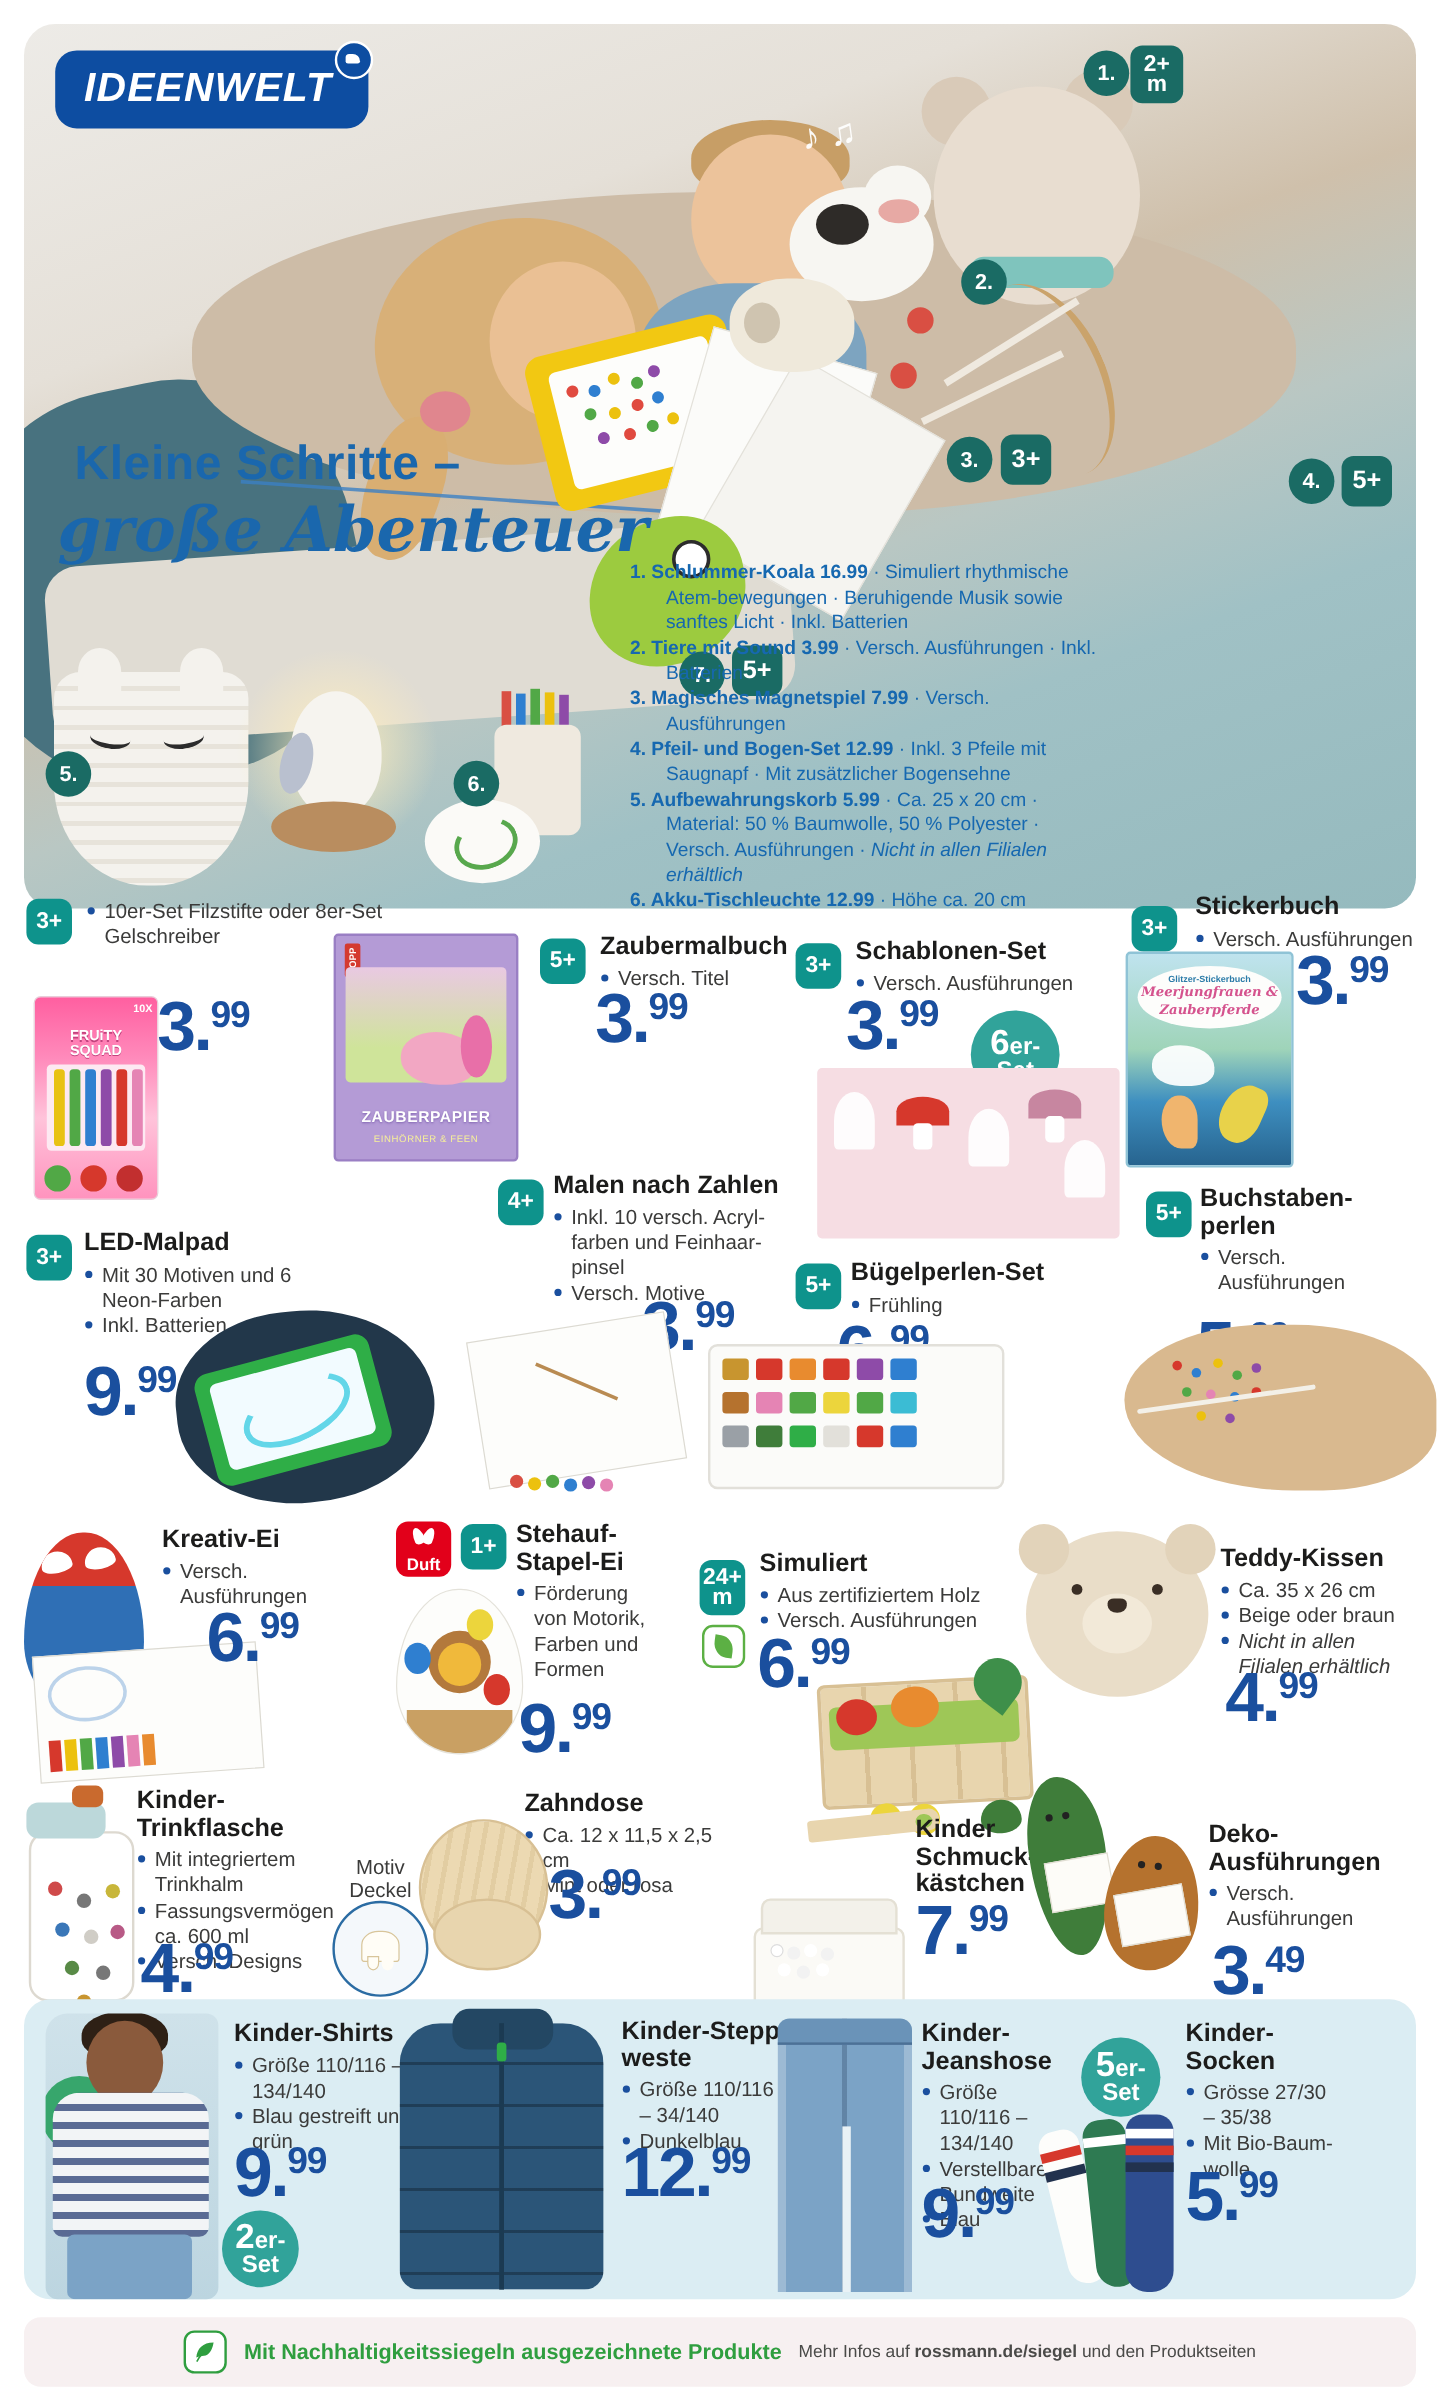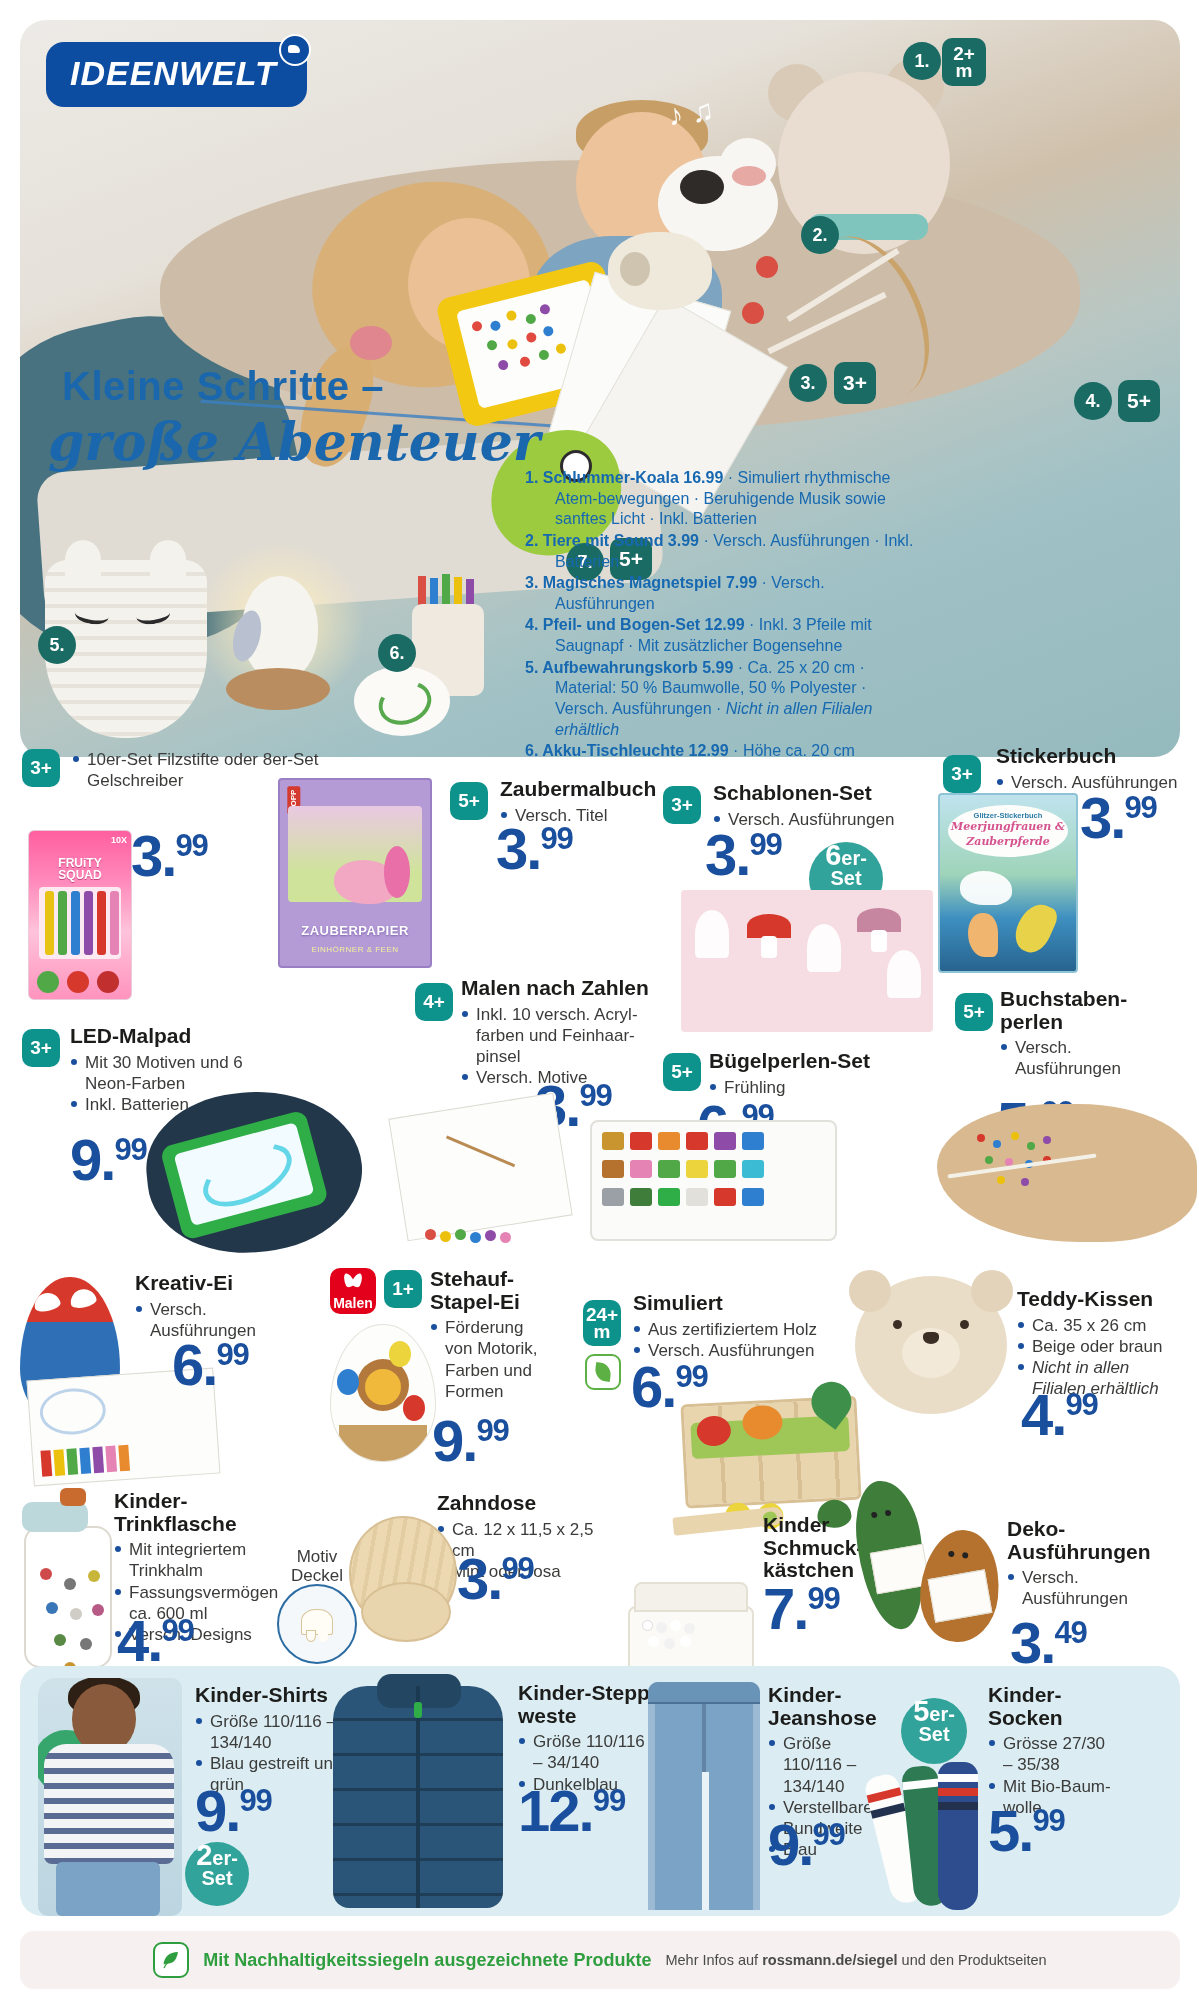--- a/index.html
+++ b/index.html
@@ -84,21 +84,21 @@
   .ptitle{margin:0;font-size:21px;font-weight:bold;line-height:1.08;color:#1c1c1b;}
   .ptitle span{display:block;}
   .bullets{list-style:none;margin:4px 0 0 0;padding:0;font-size:17px;line-height:1.24;color:#3b3b3a;}
   .bullets li{position:relative;padding-left:15px;}
   .bullets li::before{content:"";position:absolute;left:1px;top:7px;width:6px;height:6px;border-radius:50%;background:#1a4f9e;}
   .bullets li.it{font-style:italic;}
   .price{position:absolute;color:#1a4f9e;font-weight:bold;display:flex;align-items:flex-start;line-height:.8;}
   .price .pi{font-size:58px;letter-spacing:-2px;}
   .price .pd{font-size:31px;margin-top:1px;letter-spacing:-1px;}
   .set{position:absolute;border-radius:50%;background:#31a39a;color:#fff;display:flex;flex-direction:column;
-       align-items:center;font-weight:bold;line-height:.92;}
+       align-items:center;justify-content:center;font-weight:bold;line-height:.92;}
   .set .n{font-size:29px;}
   .set .suf{font-size:20px;}
   .set .l2{font-size:20px;}
   
   .img{position:absolute;overflow:hidden;}
   .fruity-img{background:linear-gradient(180deg,#ff5fa0 0%,#ff8abb 30%,#ffc3da 60%,#ff93be 100%);border-radius:6px;border:1px solid #e8cdd9;}
   .fruity-img .win{position:absolute;left:10px;top:56px;right:10px;height:72px;background:#fde9f2;border-radius:4px;}
   .fruity-img .pen{position:absolute;top:4px;width:9px;height:64px;border-radius:3px;}
   .fruity-img .logo2{position:absolute;left:0;right:0;top:26px;text-align:center;color:#fff;font-weight:bold;font-size:12px;line-height:1;text-shadow:0 1px 0 #c2437e;}
   .fruity-img .cnt{position:absolute;right:4px;top:4px;color:#fff;font-size:9px;font-weight:bold;}
@@ -559,21 +559,21 @@
         <span class="pd">99</span>
       </div>
   </section>
 
   <section class="card" style="left:330px;top:1268px;width:310px;height:210px">
     <div class="hape" style="left:0;top:0">
       <div class="leafmark">
           <i class="l"></i>
           <i class="r"></i>
         </div>
-        <span>Malen</span>
+        <span>Duft</span>
     </div>
     <div class="gbadge" style="left:54px;top:2px">
         <span>1+</span>
       </div>
     <div class="pinfo" style="margin-left:100px;width:115px">
       <h3 class="ptitle">
           <span>Stehauf-</span>
           <span>Stapel-Ei</span>
         </h3>
       <ul class="bullets">

